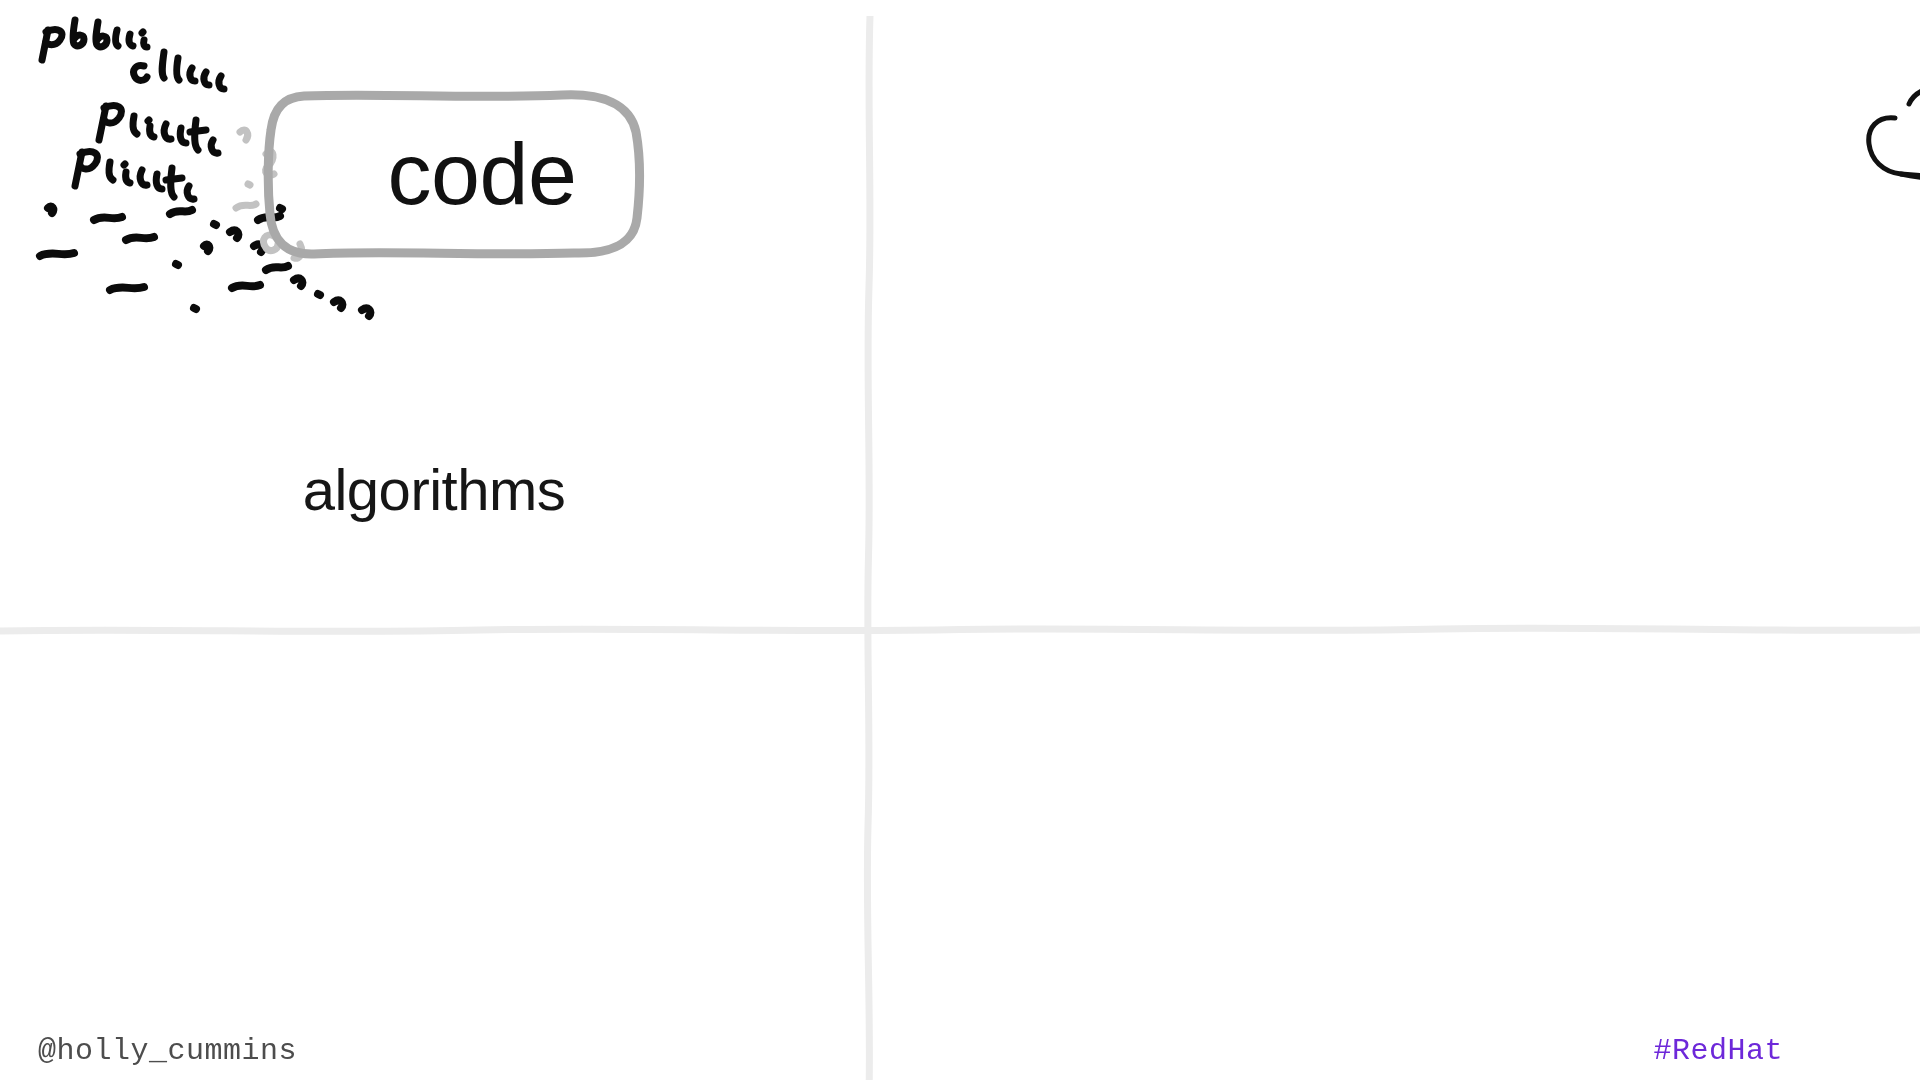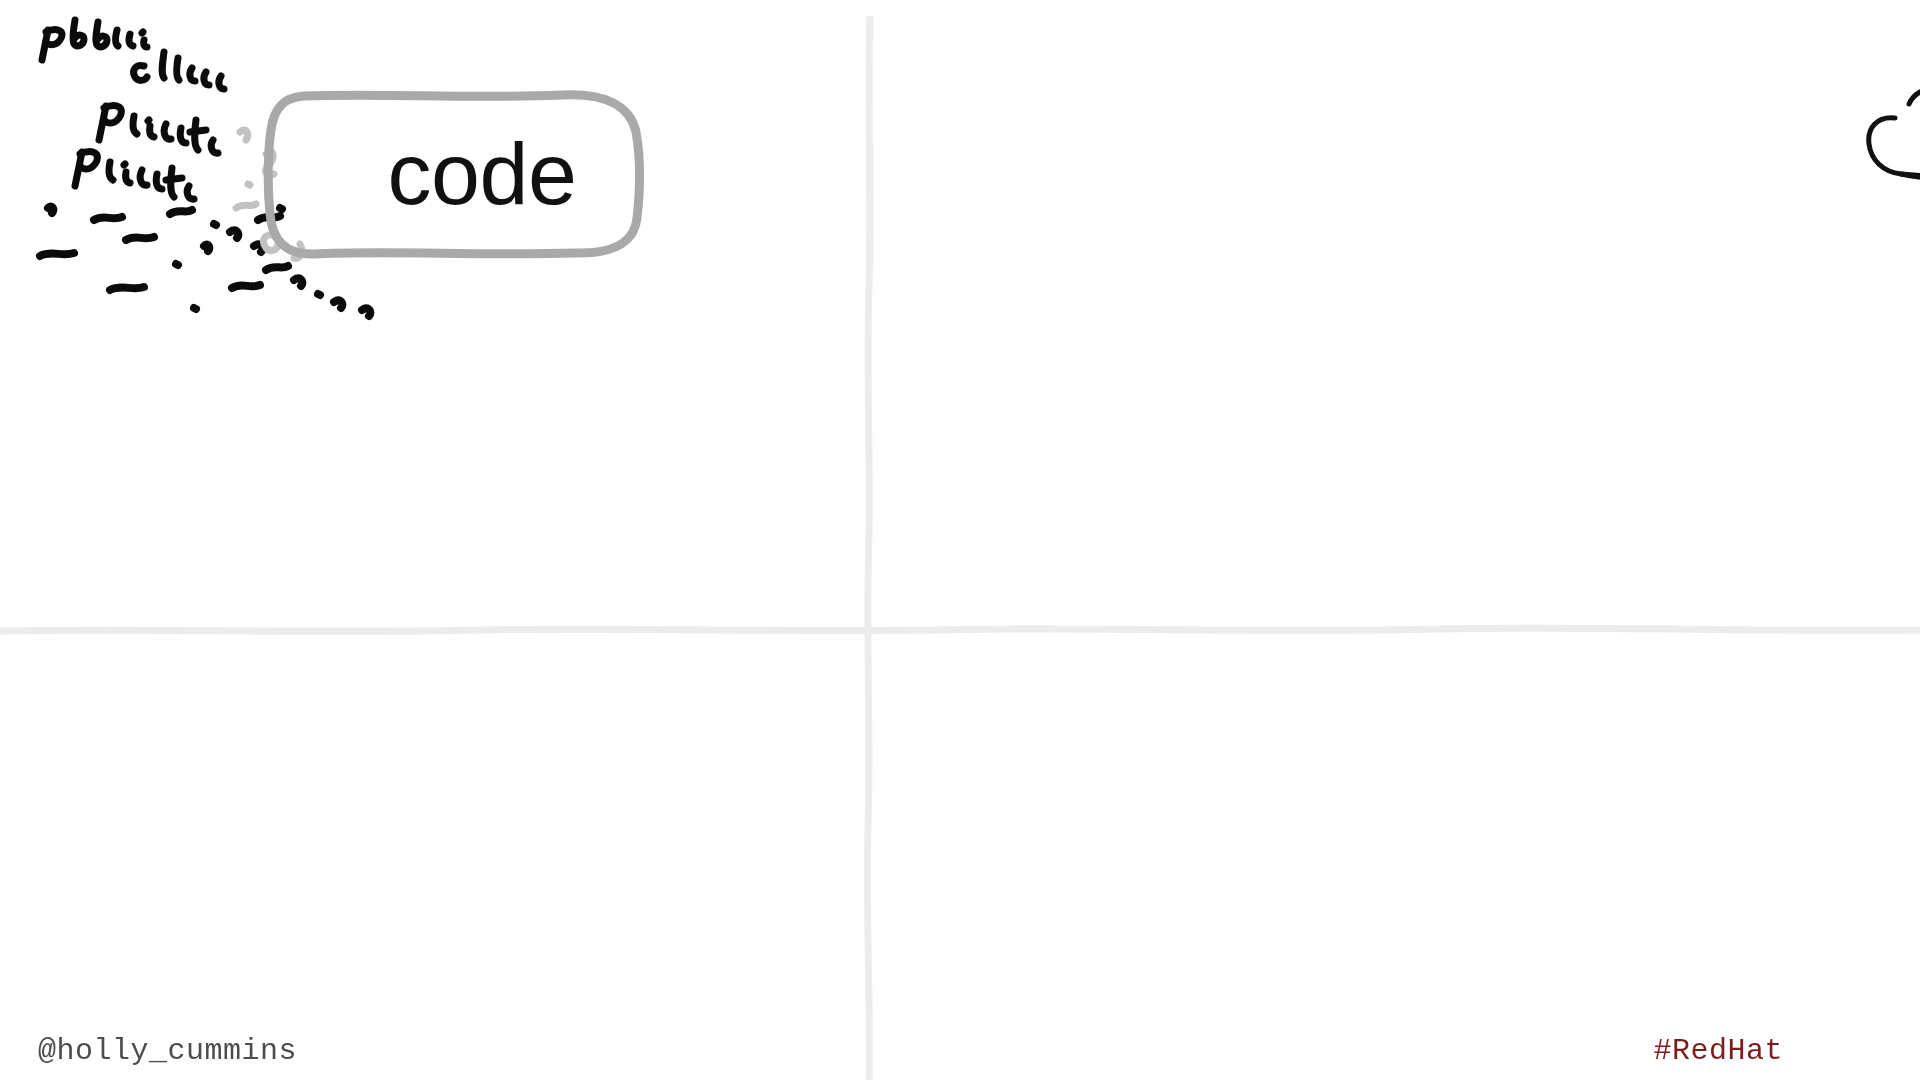--- a/index.html
+++ b/index.html
@@ -71,21 +71,21 @@
 
   
   .footer-text {
     position:absolute;
     bottom:28px;
     font-family:"Liberation Mono", monospace;
     font-size:30px;
     letter-spacing:0.5px;
   }
   #footer-handle  { left:38px;  color:#4d4d4d; }
-  #footer-hashtag { right:42px; color:#7f1d1d; }
+  #footer-hashtag { right:42px; color:#6d28d9; }
 </style>
 </head>
 <body>
 
 <div id="slide">
 
   <div class="divider" id="divider-vertical">
     <svg width="60" height="1080" viewBox="0 0 60 1080">
       <path d="M30,0 C27,90 32,180 29,270 C26,360 31,450 28.5,540
                C26,630 31,720 28,810 C25.5,900 31,990 29,1080" stroke="#ececec" stroke-width="7" fill="none" stroke-linecap="round"></path>
@@ -189,20 +189,21 @@
     <div class="token-box" id="token-box-code">
       <svg width="388" height="172" viewBox="0 0 388 172">
         <path d="M42,8 C120,5 210,11 300,7 C340,5 368,16 374,44
                  C379,72 378,104 375,130 C372,156 350,166 312,165
                  C220,168 120,162 52,166 C24,167 10,152 8,126
                  C5,96 6,62 9,42 C12,18 24,9 42,8 Z" fill="none" stroke="#a9a9a9" stroke-width="9" stroke-linecap="round" stroke-linejoin="round"></path>
       </svg>
       <div class="token-label">code</div>
     </div>
 
+    <div class="caption" id="caption-algorithms">algorithms</div>
   </div>
 
   <div class="quadrant" id="quadrant-ops">
 
     <div class="art" id="cloud-art">
       <svg width="370" height="200" viewBox="0 0 370 200">
         <path d="M42,102 C24,100 14,112 16,128 C18,144 30,156 48,158
                  C90,162 150,164 210,162 C268,160 310,156 330,150
                  C352,143 356,120 342,106 C328,92 306,88 290,96
                  C286,72 268,56 246,56 C232,56 220,62 212,72

